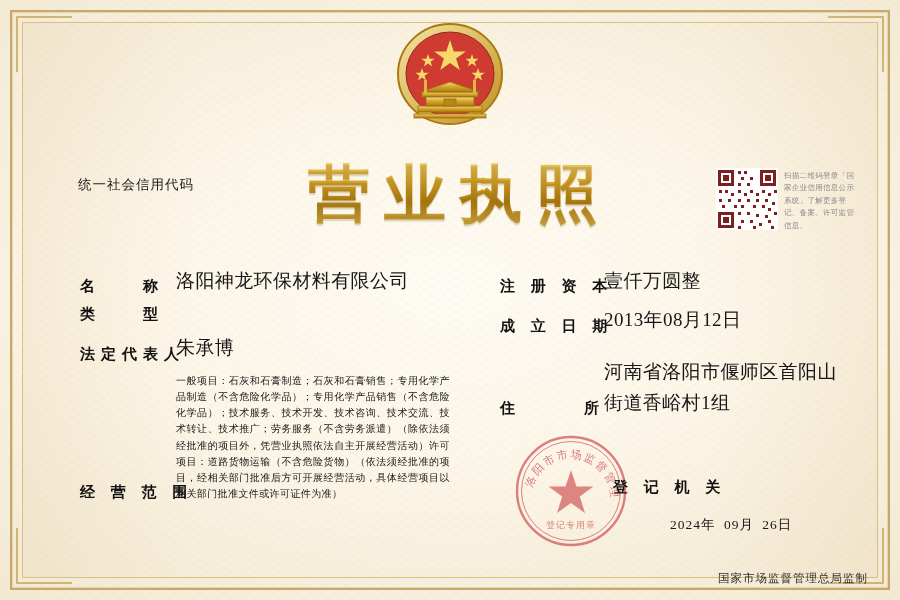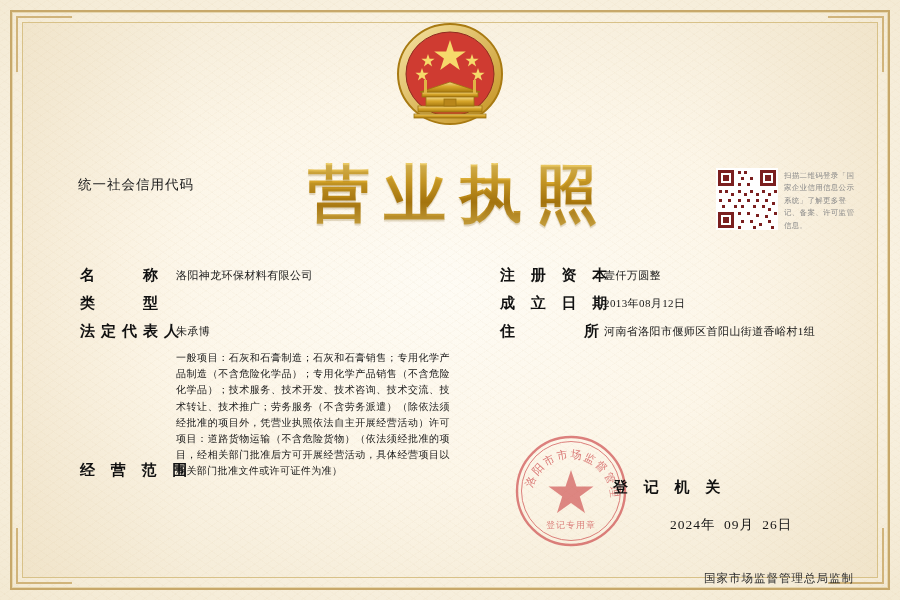--- a/index.html
+++ b/index.html
@@ -116,21 +116,21 @@
   .content { position: absolute; left: 0; top: 0; right: 0; bottom: 0; }
   .f-label {
     flex: 0 0 auto;
     font-size: 15px;
     font-weight: bold;
     letter-spacing: 6px;
     white-space: nowrap;
     color: #111;
   }
   .f-value {
-    font-size: 11px;
+    font-size: 19px;
     line-height: 1.6;
     color: #171717;
     letter-spacing: .4px;
   }
 
   
   .left-col { position: absolute; left: 80px; top: 266px; width: 370px; }
   .row { display: flex; align-items: flex-end; margin-bottom: 9px; }
   .row .f-label { width: 96px; }
   .row .f-value { flex: 1; }
@@ -138,21 +138,21 @@
   .scope-value {
     font-size: 10px;
     line-height: 1.62;
     text-align: justify;
     width: 292px;
   }
 
   
   .right-col { position: absolute; left: 500px; top: 266px; width: 340px; }
   .right-col .row .f-label { width: 104px; }
-  .addr-value { width: 230px; line-height: 1.62; }
+  .addr-value { width: 230px; line-height: 1.62; margin-top: 12px; }
 
   
   .authority {
     position: absolute;
     left: 613px;
     top: 478px;
     font-size: 15px;
     font-weight: bold;
     letter-spacing: 6px;
     color: #111;
@@ -181,21 +181,21 @@
   .footer-left {
     position: absolute;
     left: 42px;
     bottom: 16px;
     font-size: 8.5px;
     color: #3a3a3a;
     letter-spacing: .2px;
   }
   .footer-right {
     position: absolute;
-    right: 46px;
+    right: 32px;
     bottom: 14px;
     font-size: 11.5px;
     color: #2e2e2e;
     letter-spacing: 1px;
   }
 </style>
 </head>
 <body>
 
 <div id="license">

